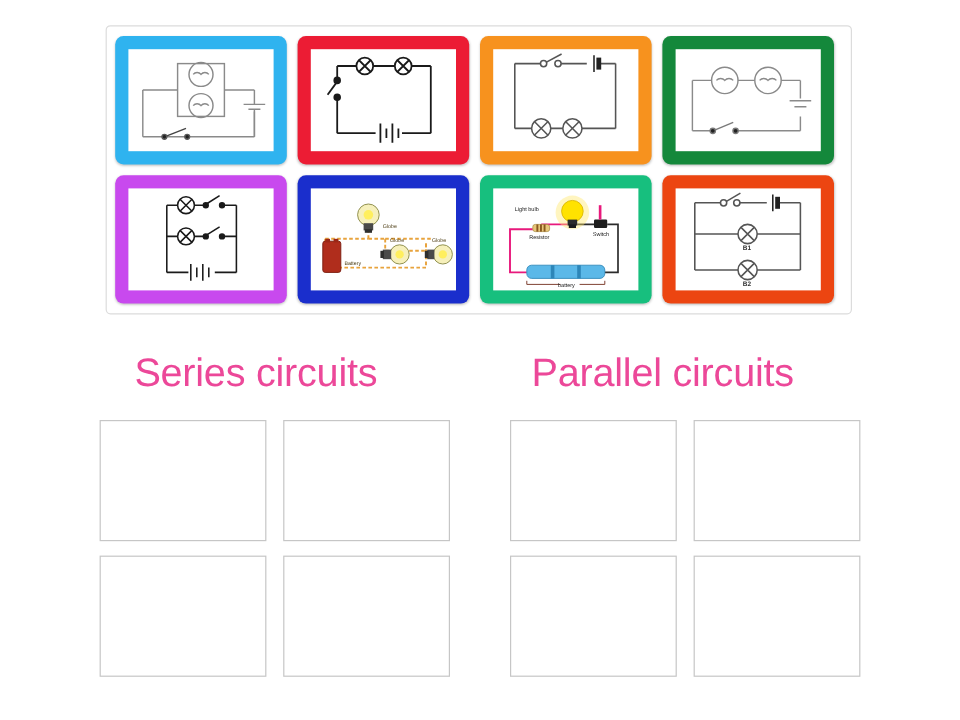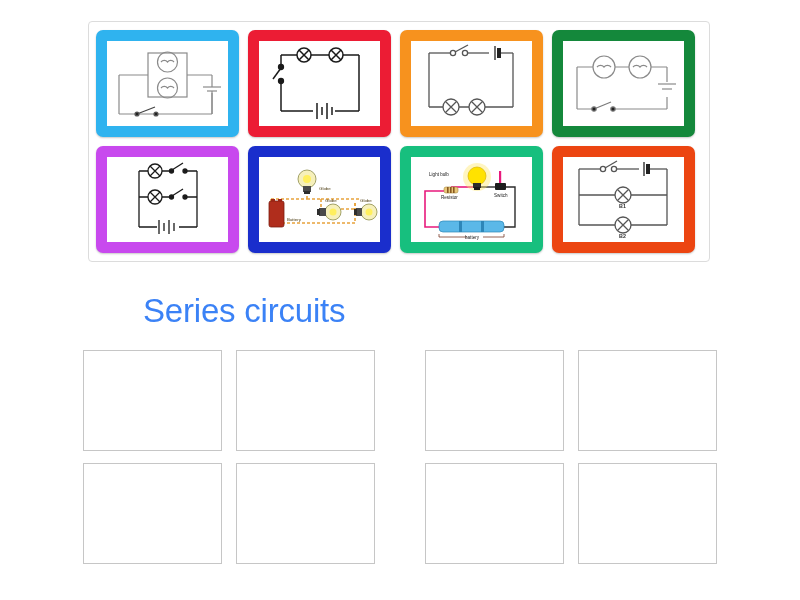--- a/index.html
+++ b/index.html
@@ -64,25 +64,24 @@
     position: absolute;
     top: 292px;
     left: 0;
     width: 800px;
     height: 50px;
   }
   .cat-heading {
     position: absolute;
     font-size: 33px;
     font-weight: 400;
-    color: #3b82f6;
+    color: #ec4899;
     letter-spacing: -0.2px;
     white-space: nowrap;
     font-family: "Liberation Sans", sans-serif;
-    margin-left: 31px;
   }
   #heading-series  { left: 112px; top: 0; }
   #heading-parallel{ left: 443px; top: 0; }
 
   
   .dropzone-group { position: absolute; }
   #group-series   { left: 83px;  top: 350px; }
   #group-parallel { left: 425px; top: 350px; }
   .dz-row {
     display: flex;
@@ -419,20 +418,21 @@
           <text x="56" y="51" font-family="Liberation Sans, sans-serif" font-size="5.4" font-weight="bold" fill="#333">B1</text>
           <text x="56" y="81" font-family="Liberation Sans, sans-serif" font-size="5.4" font-weight="bold" fill="#333">B2</text>
         </svg>
       </div>
     </div>
   </div>
 </div>
 
 <div id="headings">
   <div class="cat-heading" id="heading-series">Series circuits</div>
+  <div class="cat-heading" id="heading-parallel">Parallel circuits</div>
 </div>
 
 <div class="dropzone-group" id="group-series">
   <div class="dz-row">
     <div class="dropzone"></div>
     <div class="dropzone"></div>
   </div>
   <div class="dz-row">
     <div class="dropzone"></div>
     <div class="dropzone"></div>

